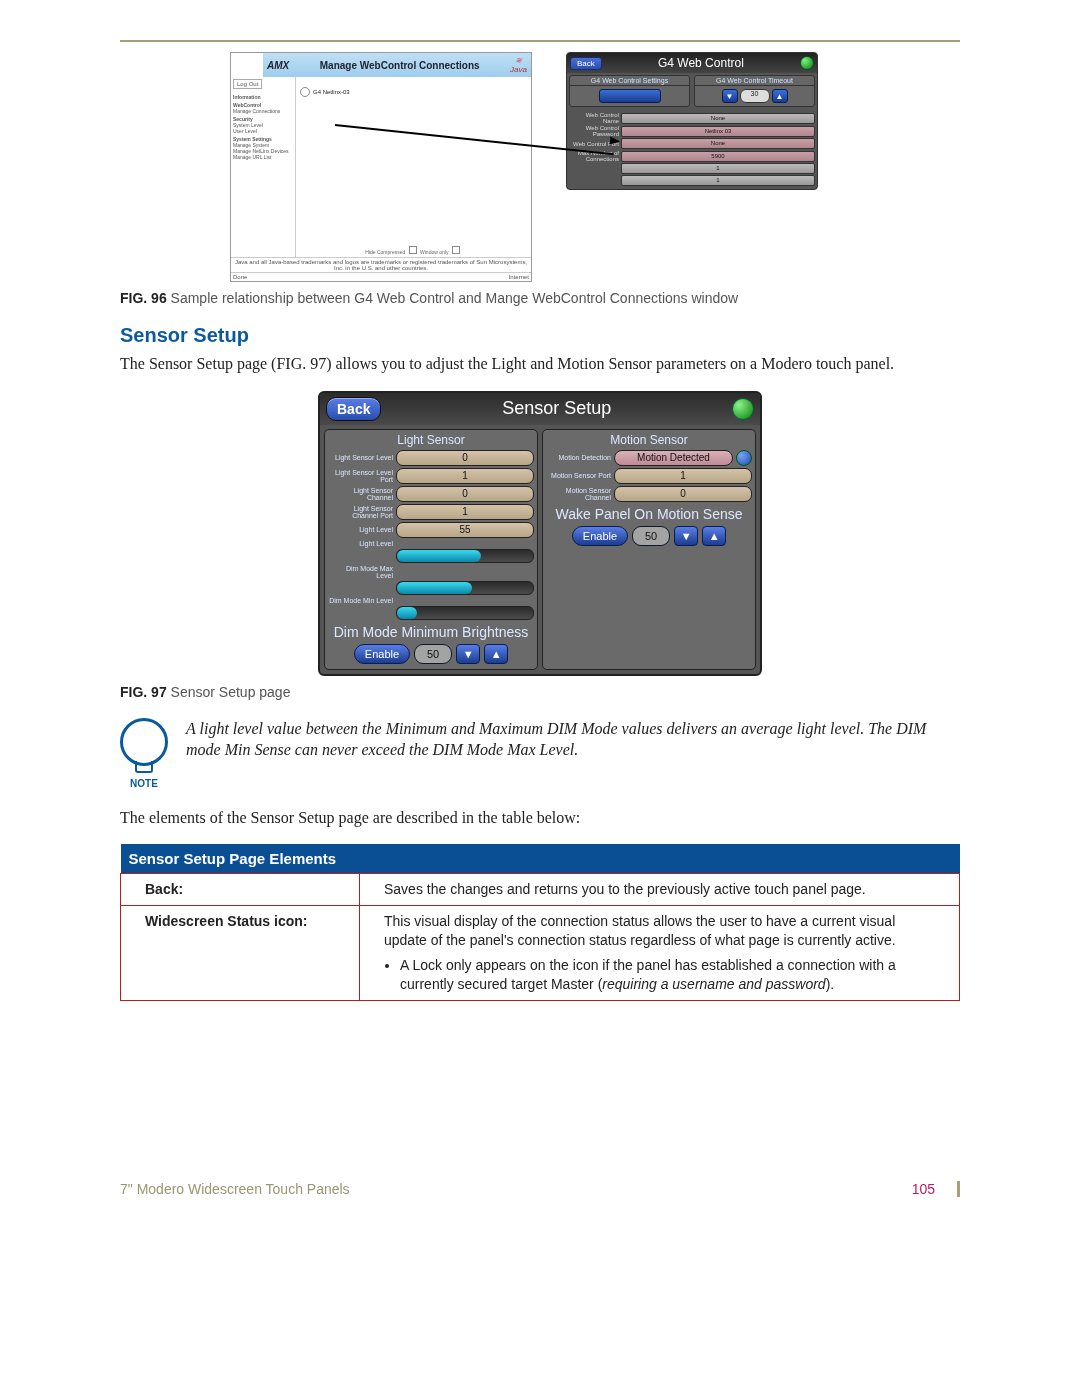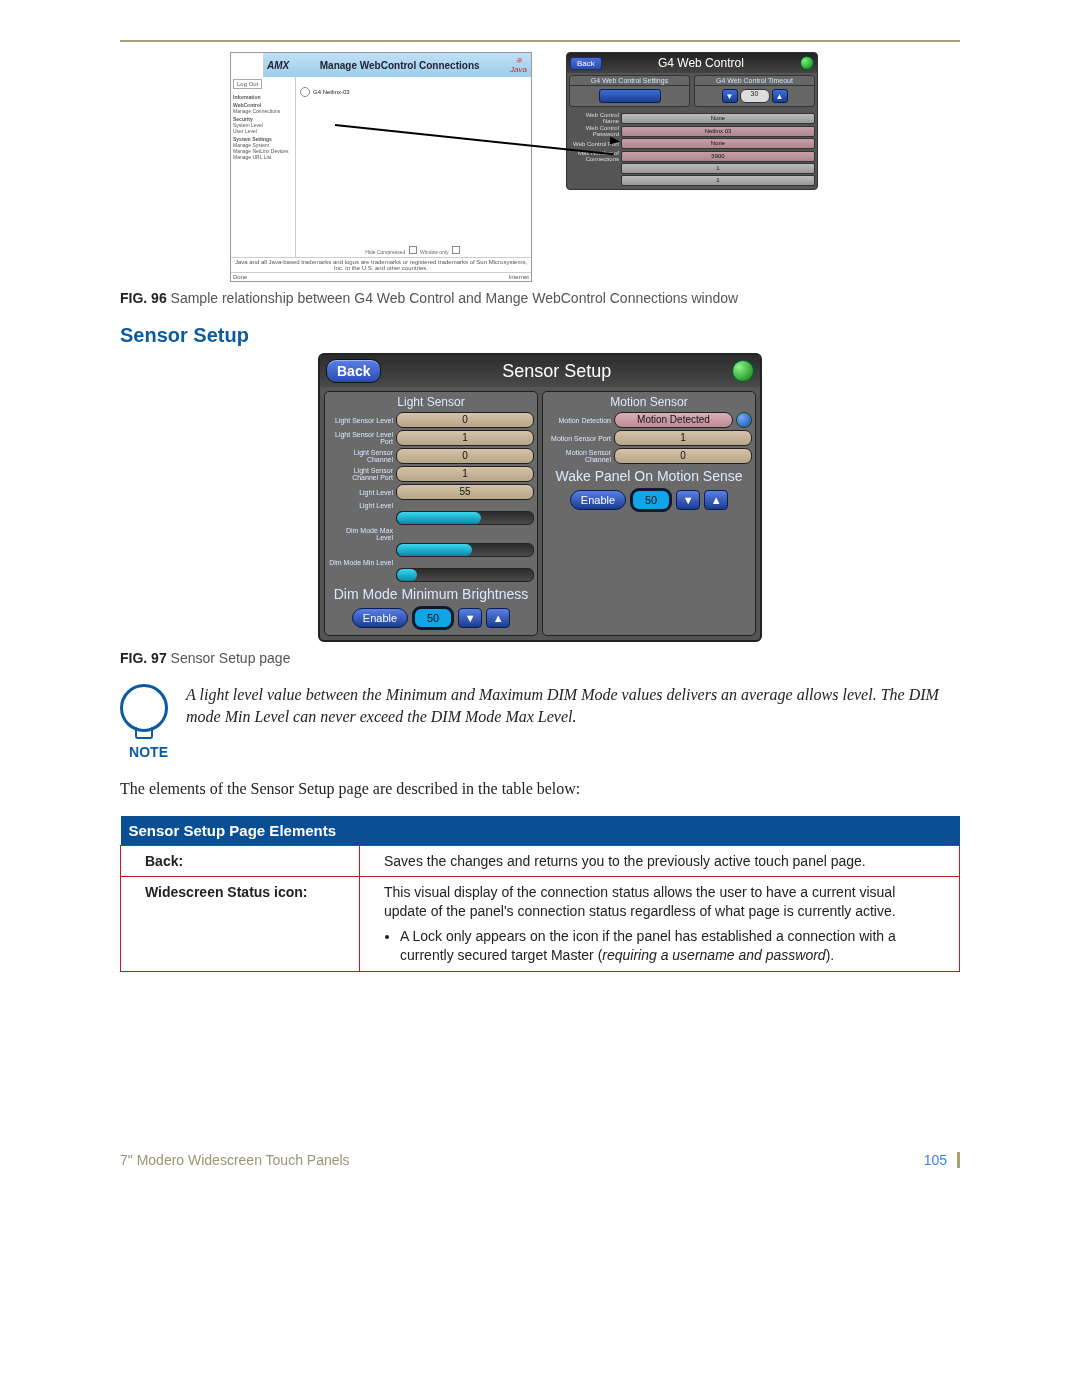--- a/index.html
+++ b/index.html
@@ -228,28 +228,28 @@
   .ss-row { display:flex; align-items:center; gap:3px; margin:2px 0; }
   .ss-label { width:65px; font-size:7px; text-align:right; color:#dce7ff; line-height:1;}
   .ss-field { flex:1; height:14px; border:1px solid #222; border-radius:7px; background:linear-gradient(#d4c2aa,#b8a688); text-align:center; color:#111; font-size:10px; line-height:14px;}
   .ss-field.pink { background:linear-gradient(#d8b0b8,#c08a96);border-radius:8px; }
   .ss-blue-dot { width:14px;height:14px;border-radius:50%;background:radial-gradient(circle at 30% 30%,#7aa6f5,#1a4db0);border:1px solid #051;}
   .ss-subhead { text-align:center; color:#dce7ff; font-size:14px; margin:4px 0 2px 0; }
   .ss-slider { height:12px; border:1px solid #222; border-radius:6px; background:linear-gradient(#2b2b2b,#4a4a4a); position:relative; margin:2px 0 2px 68px;}
   .ss-slider-fill { position:absolute;left:0;top:0;bottom:0;border-radius:6px;background:linear-gradient(#3ad8f0,#0a88a8);}
   .ss-ctrl-row { display:flex; align-items:center; gap:4px; margin:4px 0 2px 0; justify-content:center;}
   .ss-enable { background:linear-gradient(#5a7ee6,#1a3d90); color:#fff; font-size:11px; padding:3px 10px; border-radius:10px; border:1px solid #0a1d50;}
-  .ss-pill { width:36px;height:18px;border-radius:9px;background:#0ea5e9;border:3px solid #0f172a;color:#111;font-size:11px;text-align:center;line-height:18px;}
+  .ss-pill { width:36px;height:18px;border-radius:9px;background:#a3a3a3;border:1px solid #0f172a;color:#111;font-size:11px;text-align:center;line-height:18px;}
   .ss-arrow { width:22px;height:18px;background:linear-gradient(#5a7ee6,#1a3d90);border:1px solid #0a1d50;border-radius:4px;color:#fff;display:flex;align-items:center;justify-content:center;font-size:11px;}
   
   .note-row { display:flex; align-items:flex-start; gap:18px; margin:14px 0 18px 0;}
   .note-icon { width:52px; text-align:center;}
   .bulb { width:42px;height:42px;border:3px solid #0b5a9e;border-radius:50%;margin:0 auto;position:relative;}
   .bulb::after{content:"";position:absolute;bottom:-10px;left:50%;transform:translateX(-50%);width:14px;height:10px;border-left:2px solid #0b5a9e;border-right:2px solid #0b5a9e;border-bottom:2px solid #0b5a9e;border-radius:0 0 3px 3px;}
-  .note-label{font-family:Arial,Helvetica,sans-serif;font-size:14px;color:#0b5a9e;font-weight:bold;margin-top:12px;text-align:right;}
+  .note-label{font-family:Arial,Helvetica,sans-serif;font-size:10px;color:#0b5a9e;font-weight:bold;margin-top:12px;}
   .note-text { font-style:italic; font-size:16px; line-height:1.35;}
   
   table.elements {
     width:100%;
     border-collapse:collapse;
     font-family: Arial, Helvetica, sans-serif;
     font-size:14px;
   }
   table.elements th {
     background:#0a4e94;
@@ -271,21 +271,21 @@
   
   .footer {
     display:flex;
     justify-content:space-between;
     align-items:center;
     margin-top:180px;
     font-family:Arial,Helvetica,sans-serif;
     font-size:14px;
     color:#9a9672;
   }
-  .footer .page-num { border-right:3px solid #a5a07a; padding-right:10px; color:#3b82f6;}
+  .footer .page-num { border-right:3px solid #a5a07a; padding-right:22px; color:#be185d;}
 </style>
 </head>
 <body>
 
 <div class="page">
   <div class="top-rule"></div>
 
   <div class="fig96">
     <div class="wc-window">
       <div class="wc-titlebar">
@@ -379,20 +379,21 @@
     </div>
 
     <div class="arrow-line"></div>
     <div class="arrow-head"></div>
   </div>
   <div class="fig-caption">
     <b>FIG. 96</b>&nbsp;<span>Sample relationship between G4 Web Control and Mange WebControl Connections window</span>
   </div>
 
   <h2 class="section">Sensor Setup</h2>
+  <p class="body">The Sensor Setup page (FIG. 97) allows you to adjust the Light and Motion Sensor parameters on a Modero touch panel.</p>
 
   <div class="ss-panel">
     <div class="ss-title">
       <span class="ss-back">Back</span>
       <span>Sensor Setup</span>
       <span class="ss-green"></span>
     </div>
     <div class="ss-cols">
 
       <div class="ss-col">
@@ -471,21 +472,21 @@
   </div>
   <div class="fig-caption">
     <b>FIG. 97</b>&nbsp;<span>Sensor Setup page</span>
   </div>
 
   <div class="note-row">
     <div class="note-icon">
       <div class="bulb"></div>
       <div class="note-label">NOTE</div>
     </div>
-    <div class="note-text">A light level value between the Minimum and Maximum DIM Mode values delivers an average allows level. The DIM mode Min Level can never exceed the DIM Mode Max Level.</div>
+    <div class="note-text">A light level value between the Minimum and Maximum DIM Mode values delivers an average light level. The DIM mode Min Sense can never exceed the DIM Mode Max Level.</div>
   </div>
 
   <p class="body">The elements of the Sensor Setup page are described in the table below:</p>
 
   <table class="elements">
     <tbody>
         <tr>
           <th colspan="2">Sensor Setup Page Elements</th>
         </tr>
     <tr>

